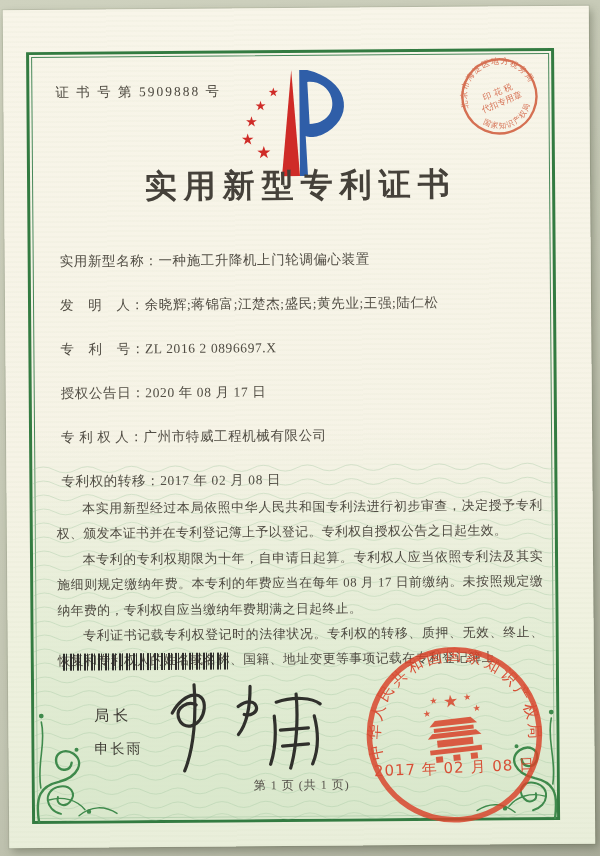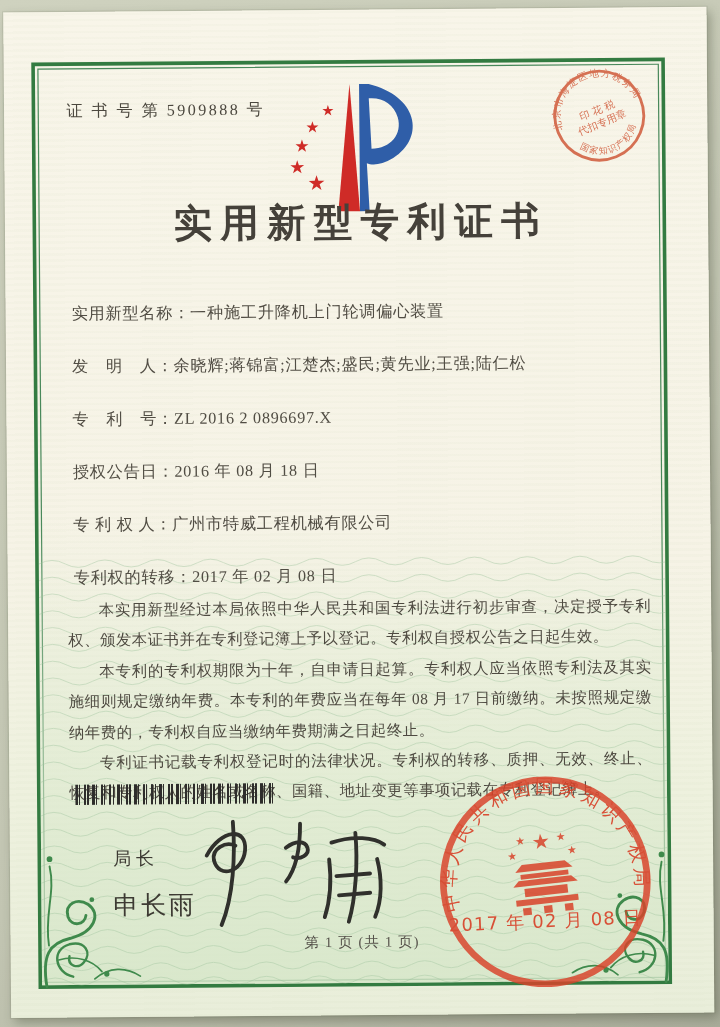--- a/index.html
+++ b/index.html
@@ -49,21 +49,21 @@
   }
   .barcode {
     position:absolute; left:55px; top:644px; width:167px; height:17px;
     background:repeating-linear-gradient(90deg,
       #2e2d2b 0 2px, transparent 2px 3px,
       #2e2d2b 3px 4px, transparent 4px 7px,
       #2e2d2b 7px 9px, transparent 9px 10px,
       #2e2d2b 10px 11px, transparent 11px 14px);
   }
   .officer-title { position:absolute; left:86px; top:697px; font-size:15px; letter-spacing:4px; color:#3d3a33; font-family:Liberation Sans, sans-serif; }
-  .officer-name  { position:absolute; left:86px; top:731px; font-size:21px; letter-spacing:2px; color:#3d3a33; font-family:"Liberation Sans","DejaVu Sans",sans-serif; }
+  .officer-name  { position:absolute; left:86px; top:731px; font-size:14px; letter-spacing:2px; color:#3d3a33; font-family:"Liberation Sans","DejaVu Sans",sans-serif; }
   .signature { position:absolute; left:146px; top:664px; }
   .main-seal { position:absolute; left:350px; top:636px; opacity:0.92; }
   .tax-stamp { position:absolute; left:446px; top:40px; opacity:0.85; }
   .footer {
     position:absolute; left:0; top:769px; width:100%;
     text-align:center; font-size:12px; letter-spacing:1px; color:#55514a;
   }
   .orn { position:absolute; }
   .orn-left  { left:24px; top:686px; }
   .orn-right { left:460px; top:686px; transform:scaleX(-1); }
@@ -155,21 +155,21 @@
     <div class="field">
       <span class="lbl">实用新型名称：</span><span>一种施工升降机上门轮调偏心装置</span>
     </div>
     <div class="field">
       <span class="lbl">发　明　人：</span><span>余晓辉;蒋锦富;江楚杰;盛民;黄先业;王强;陆仁松</span>
     </div>
     <div class="field">
       <span class="lbl">专　利　号：</span><span>ZL 2016 2 0896697.X</span>
     </div>
     <div class="field">
-      <span class="lbl">授权公告日：</span><span>2016 年 08 月 18 日</span>
+      <span class="lbl">授权公告日：</span><span>2020 年 08 月 17 日</span>
     </div>
     <div class="field">
       <span class="lbl">专 利 权 人：</span><span>广州市特威工程机械有限公司</span>
     </div>
     <div class="field">
       <span class="lbl">专利权的转移：</span><span>2017 年 02 月 08 日</span>
     </div>
   </div>
 
   <div class="paras">

